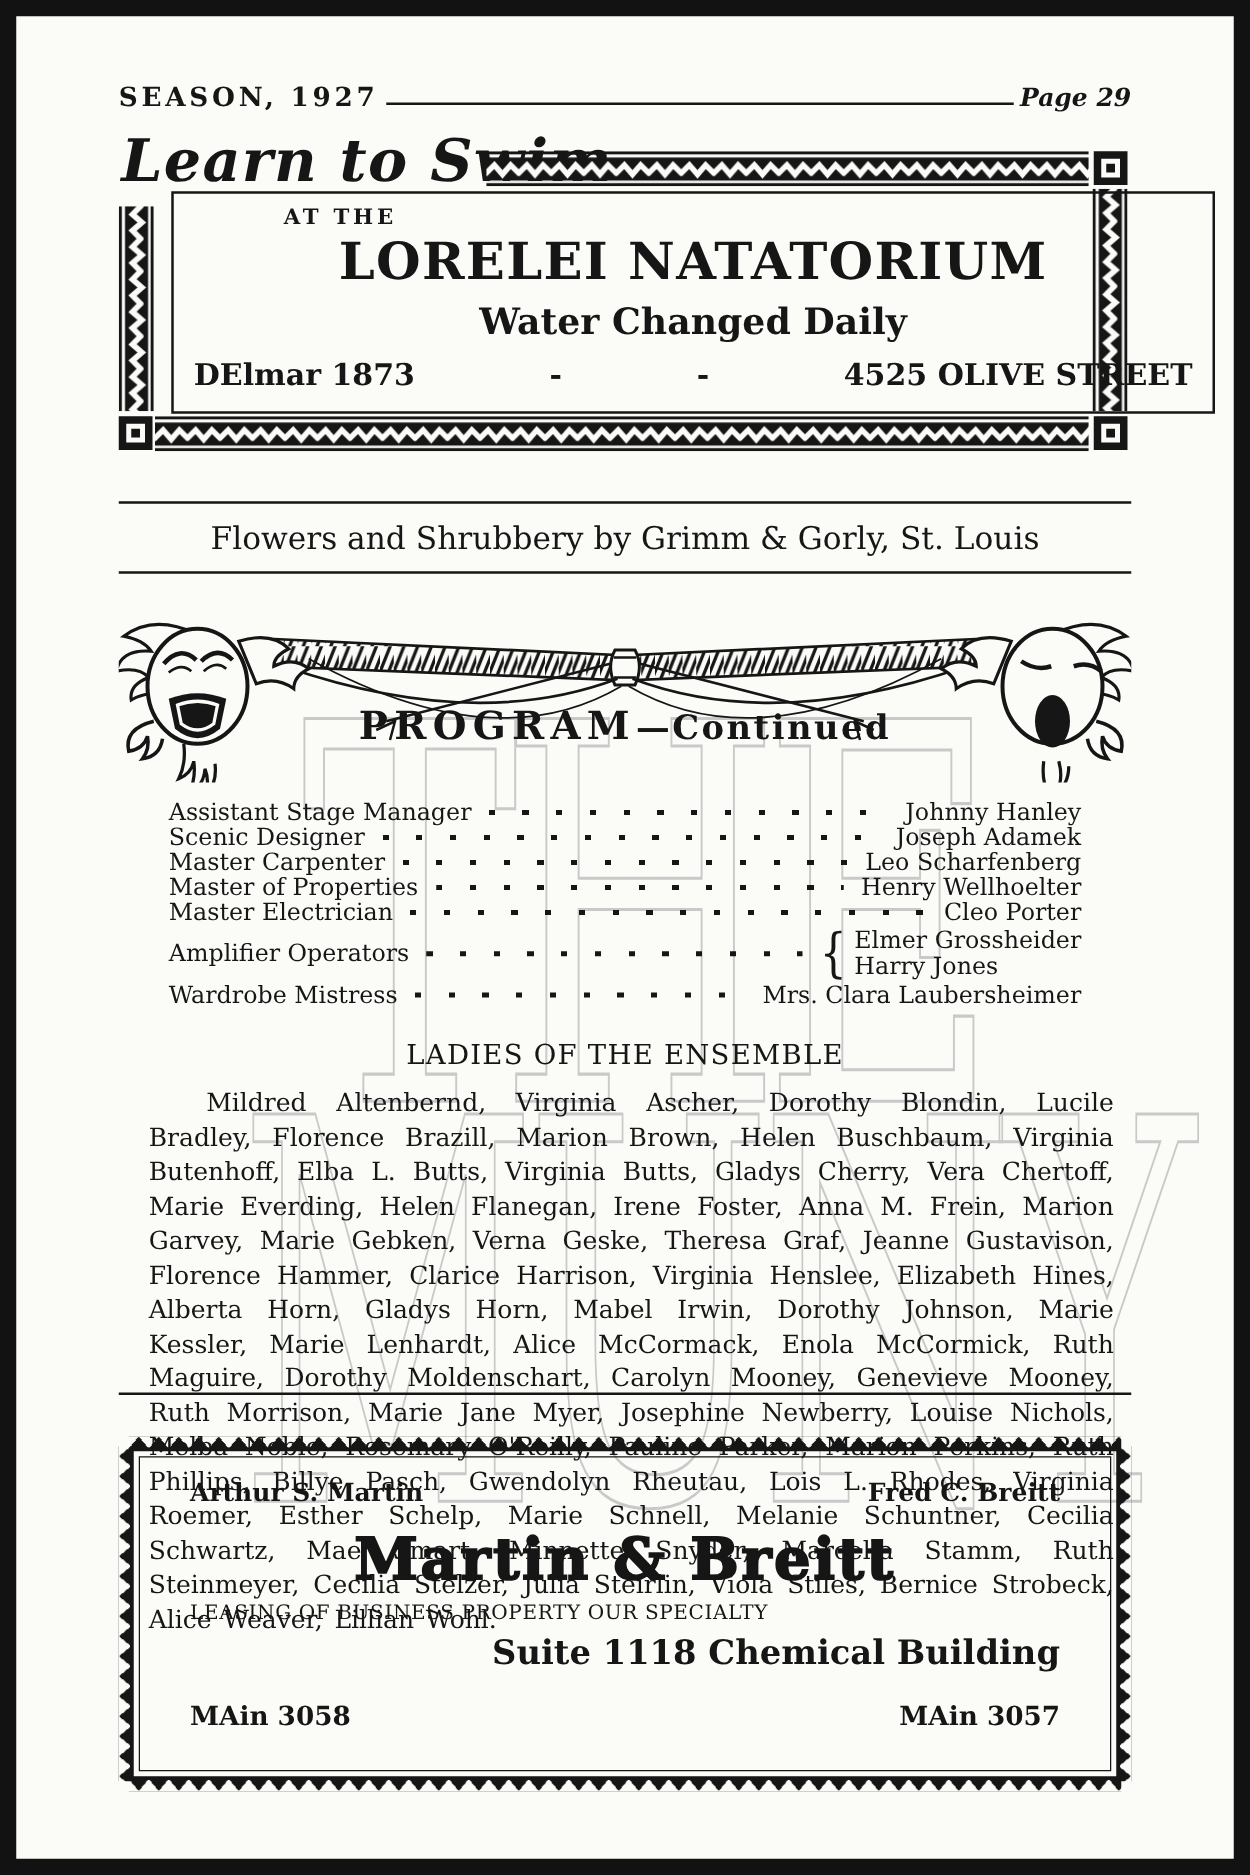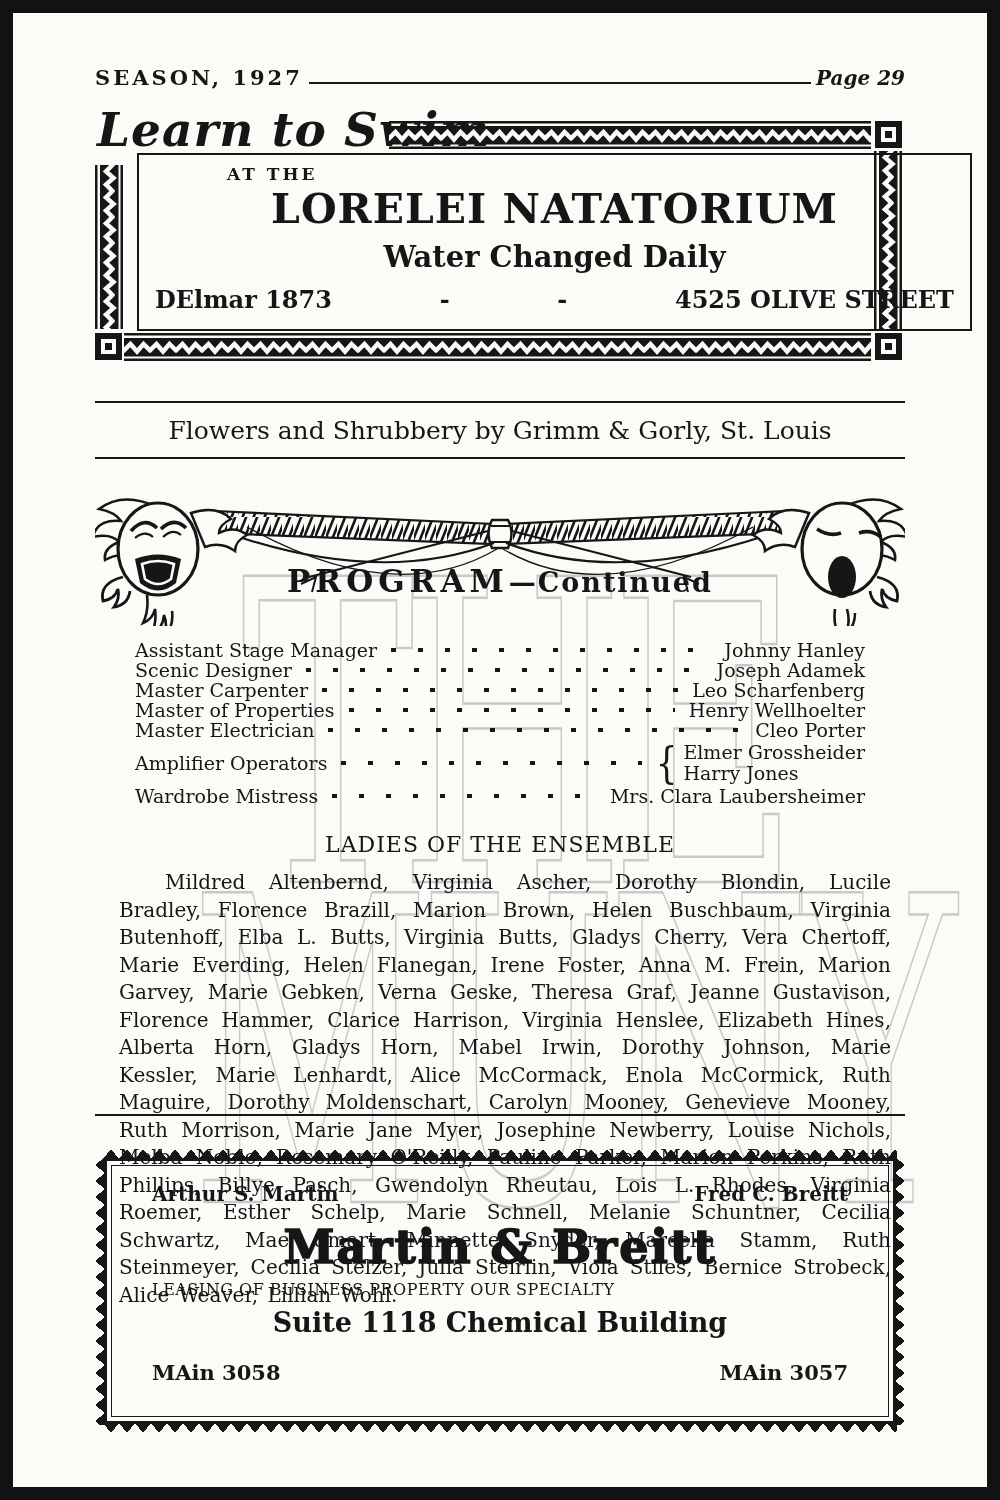--- a/index.html
+++ b/index.html
@@ -72,21 +72,21 @@
   .teeth.l{top:8px; bottom:8px; left:0; width:10px;
     background:conic-gradient(from 51.3deg at 0 50%,#161616 0 77.4deg,transparent 77.4deg) 0 0/10px 16px repeat-y;}
   .teeth.r{top:8px; bottom:8px; right:0; width:10px;
     background:conic-gradient(from 231.3deg at 100% 50%,#161616 0 77.4deg,transparent 77.4deg) 0 0/10px 16px repeat-y;}
   .martin-outer{position:absolute; inset:9px; border:3px solid #161616;}
   .martin-inner{position:absolute; inset:4px; border:1.5px solid #161616; display:flex; flex-direction:column; box-sizing:border-box; padding:16px 40px 0 40px;}
   .martin-names{display:flex; justify-content:space-between; font-size:20px; font-weight:700;}
   .martin-firm{text-align:center; font-size:46px; font-weight:700; letter-spacing:2px; margin-top:14px;
      -webkit-text-stroke:1.6px #161616;}
   .martin-spec{text-align:left; font-size:16px; letter-spacing:0.5px; margin-top:6px;}
-  .martin-addr{text-align:center; font-size:27px; font-weight:700; margin-top:8px;}
+  .martin-addr{text-align:right; font-size:27px; font-weight:700; margin-top:8px;}
   .martin-phones{display:flex; justify-content:space-between; font-size:21px; font-weight:700; margin-top:22px;}
 </style>
 </head>
 <body>
 
 <div class="page">
 
   <div class="wm wm1">THE</div>
   <div class="wm wm2">MUNY</div>
 

